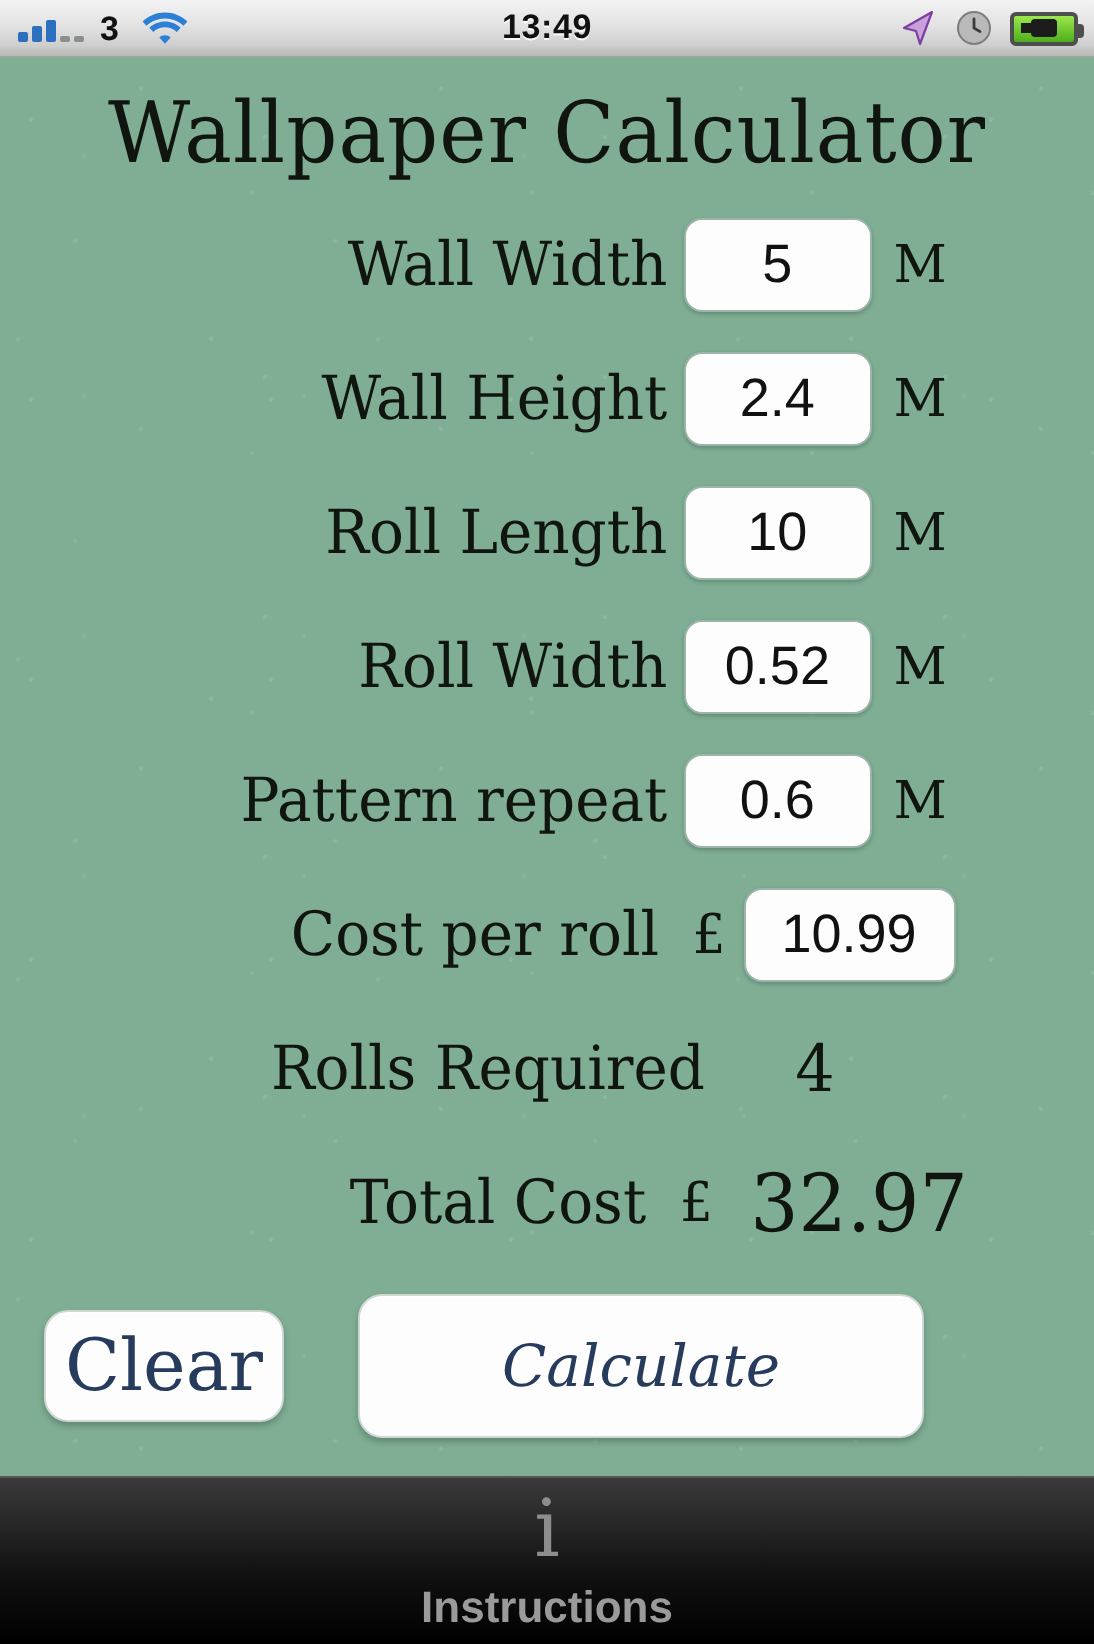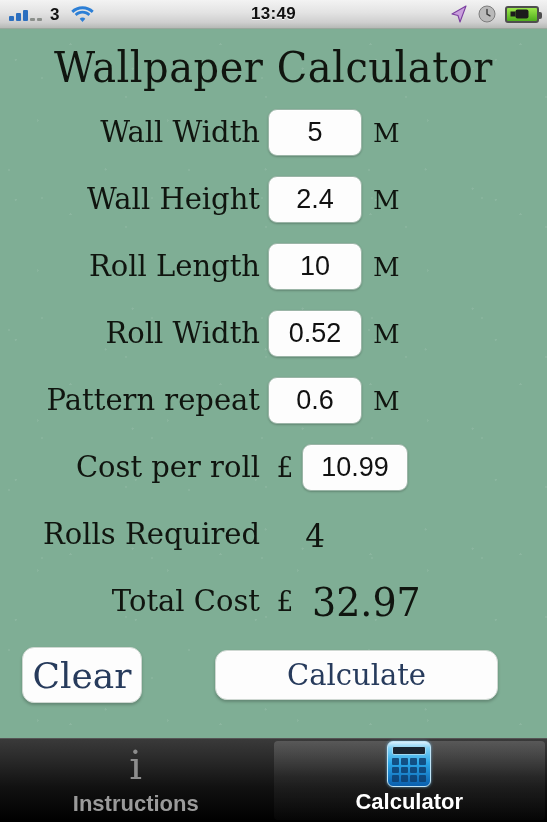--- a/index.html
+++ b/index.html
@@ -107,20 +107,21 @@
     margin-top:18px;
     letter-spacing:0.5px;
     transform:scaleY(1.06);
   }
 
   .rows { margin-top:12px; }
 
   .row {
     display:flex; align-items:center;
     height:67px;
+    justify-content:center;
   }
   .row-label {
     width:268px;
     text-align:right;
     font-size:29px;
     line-height:1;
     padding-right:8px;
     white-space:nowrap;
     transform:scaleY(1.05);
   }
@@ -167,21 +168,21 @@
     box-shadow:0 2px 3px rgba(0,0,0,0.22), inset 0 1px 0 #fff;
     height:56px;
     display:flex; align-items:center; justify-content:center;
     color:#273b5c;
     font-family:"DejaVu Serif", serif;
     font-size:36px;
     transform:scaleY(1.0);
     cursor:pointer;
   }
   #clear-button { width:120px; }
-  #calculate-button { width:283px; margin-left:73px; height:50px; font-size:29px; }
+  #calculate-button { width:283px; margin-left:37px; height:72px; font-size:29px;font-style:italic; }
 
   
   #tab-bar {
     position:absolute; bottom:0; left:0;
     width:547px; height:84px;
     background:linear-gradient(to bottom,#3a3a3a 0%,#272727 28%,#111 58%,#000 100%);
     border-top:1px solid #555;
     display:flex;
     z-index:20;
   }
@@ -340,38 +341,16 @@
 
   <div id="tab-bar">
 
     <div class="tab inactive">
       <div class="tab-icon">
         <span class="info-i">i</span>
       </div>
       <div class="tab-label">Instructions</div>
     </div>
 
-    <div class="tab active">
-      <div class="tab-icon">
-        <div class="calc-icon">
-          <div class="calc-screen"></div>
-          <div class="calc-keys">
-            <span></span>
-              <span></span>
-              <span></span>
-              <span></span>
-            <span></span>
-              <span></span>
-              <span></span>
-              <span></span>
-            <span></span>
-              <span></span>
-              <span></span>
-              <span></span>
-          </div>
-        </div>
-      </div>
-      <div class="tab-label">Calculator</div>
-    </div>
 
   </div>
 
 </div>
 
 </body></html>

